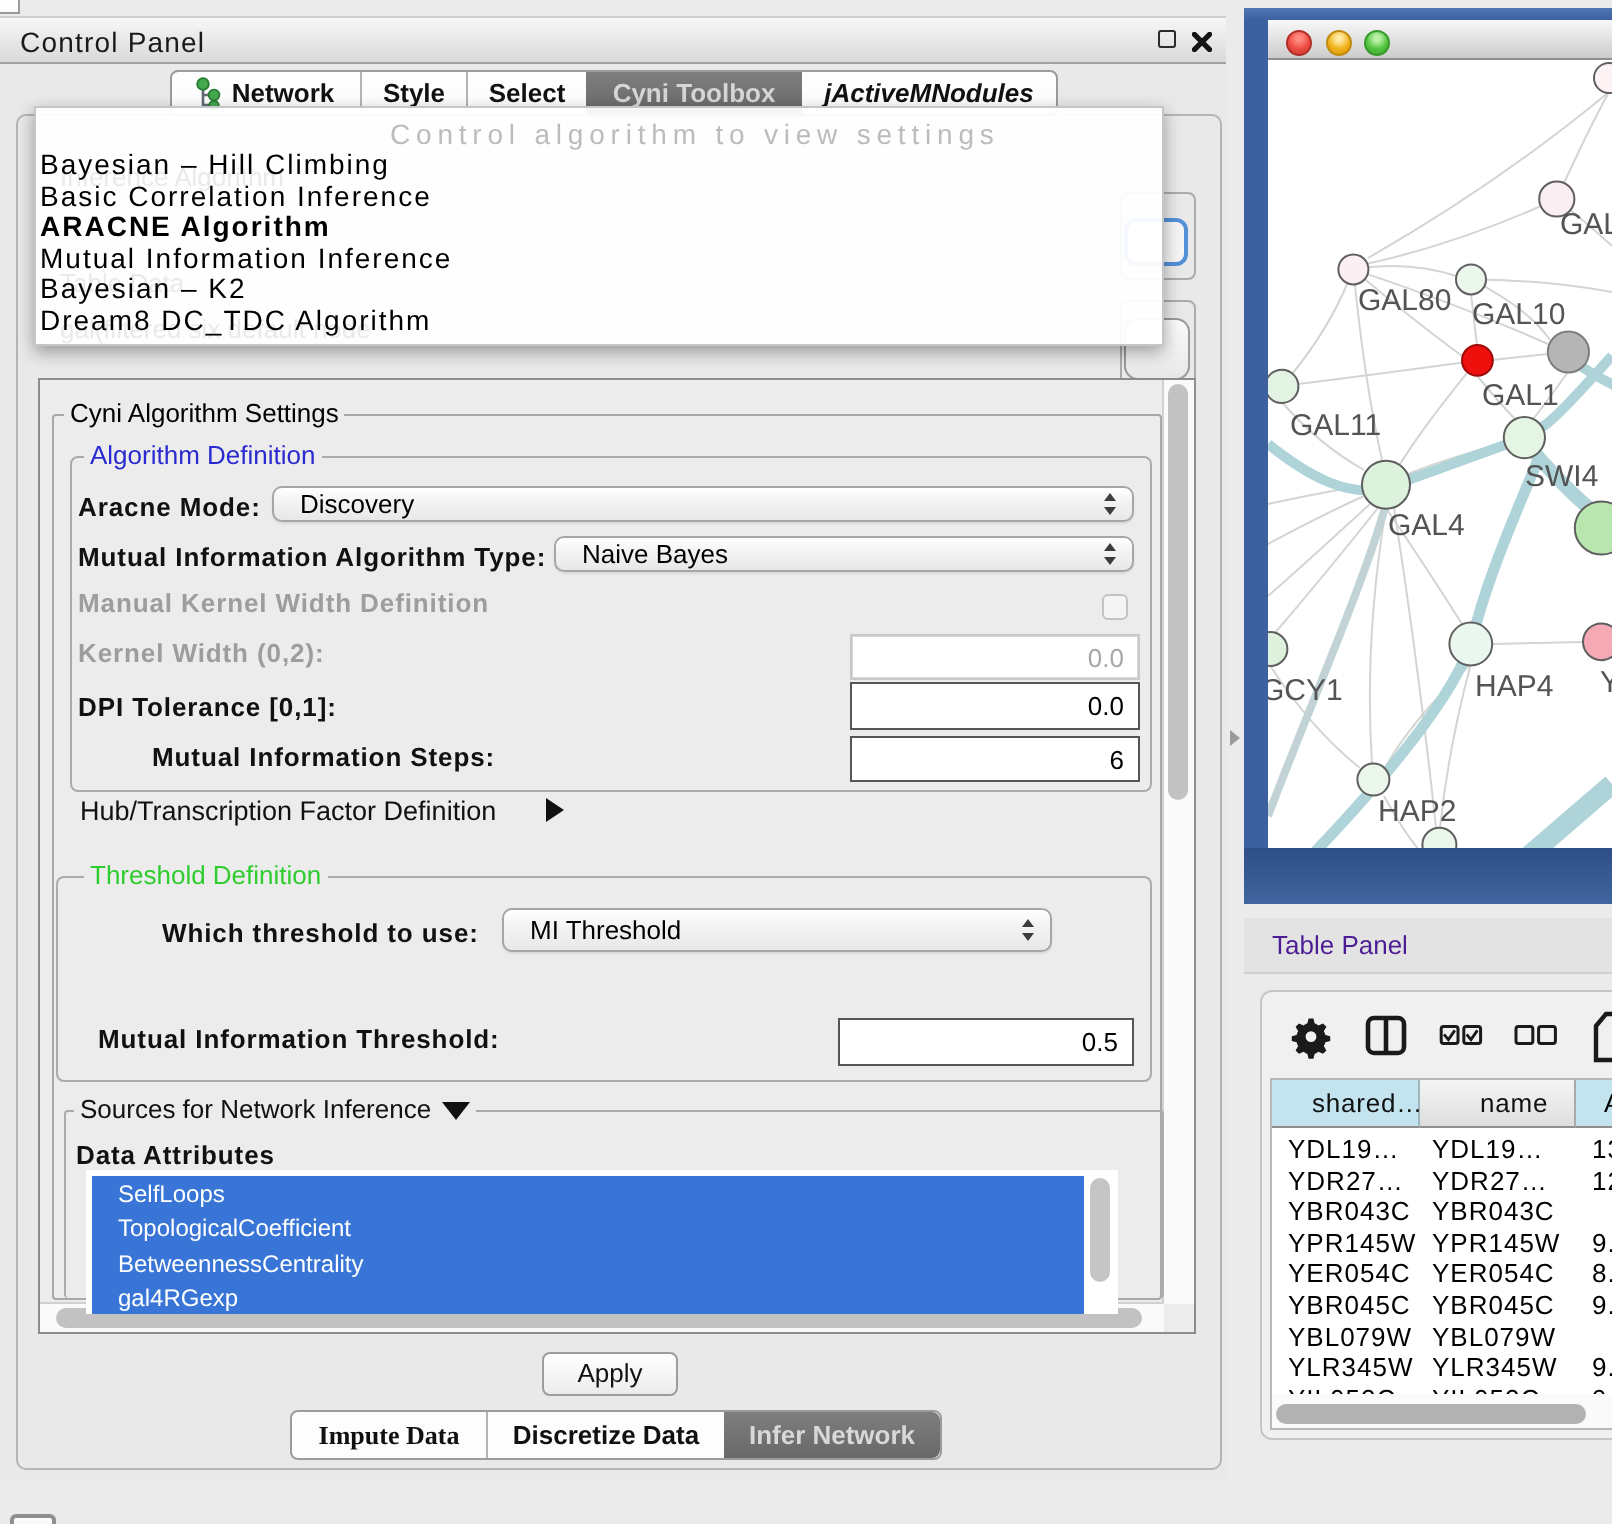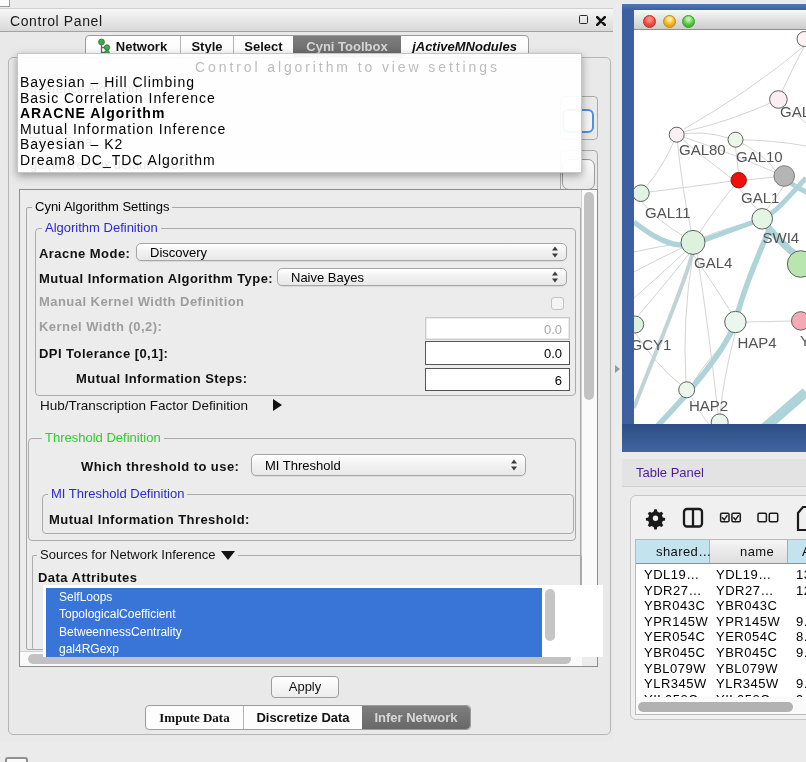--- a/index.html
+++ b/index.html
@@ -111,31 +111,31 @@
 
     <div class="abs groupbox" style="left:8px;top:248px;width:546px;height:101px;">
       <div class="gtitle" style="left:13px;color:#2ecc2e;">Threshold Definition</div>
     </div>
     <div class="abs lbl b" style="left:61px;top:269px;">Which threshold to use:</div>
     <div class="combo" style="left:231px;top:264px;width:273px;height:20px;">
         <span class="ct">MI Threshold</span>
         <span class="carr"></span>
       </div>
 
-    <div class="abs groupbox" style="left:22px;top:304px;width:530px;height:38px;">
-      <div class="gtitle" style="left:5px;color:#2a2ad0;">MI Threshold Definition</div>
-    </div>
     <div class="abs lbl b" style="left:29px;top:322px;">Mutual Information Threshold:</div>
+    <div class="field" style="left:399px;top:319px;width:146px;height:22px;border:1.4px solid #555;">
+        <span class="fv">0.5</span>
+      </div>
 
     <div class="abs groupbox" style="left:12px;top:365px;width:548px;height:93px;border-bottom:none;border-radius:2px;">
       <div class="gtitle" style="left:4px;color:#111;">Sources for Network Inference <span style="display:inline-block;width:0;height:0;border-left:7px solid transparent;border-right:7px solid transparent;border-top:9px solid #111;vertical-align:middle;margin-left:2px;"></span></div>
     </div>
     <div class="abs lbl b" style="left:18px;top:380px;">Data Attributes</div>
 
-    <div class="abs" style="left:23px;top:395px;width:560px;height:72px;background:#fff;">
+    <div class="abs" style="left:23px;top:395px;width:516px;height:72px;background:#fff;">
       <div class="abs" style="left:3px;top:3px;width:496px;height:69px;background:#3875d7;"></div>
       <div class="abs" style="left:16px;top:4px;color:#fff;font-size:12px;line-height:17.3px;">SelfLoops<br>TopologicalCoefficient<br>BetweennessCentrality<br>gal4RGexp</div>
       <div class="abs" style="left:502px;top:4px;width:10px;height:52px;background:#c5c5c5;border-radius:5px;"></div>
     </div>
   </div>
 
   <div class="abs" style="left:271px;top:668px;width:66px;height:20px;background:linear-gradient(#ffffff,#ececec);border:1px solid #9d9d9d;border-radius:4px;text-align:center;line-height:20px;font-size:13px;color:#111;">Apply</div>
 
   <div class="abs" style="left:145px;top:697px;width:324px;height:23px;background:#fdfdfd;border:1px solid #9b9b9b;border-radius:4px;font-size:13px;font-weight:bold;">
     <div class="abs" style="left:0;top:0;width:97px;height:23px;line-height:23px;text-align:center;color:#111;font-family:Liberation Serif, serif;">Impute Data</div>

